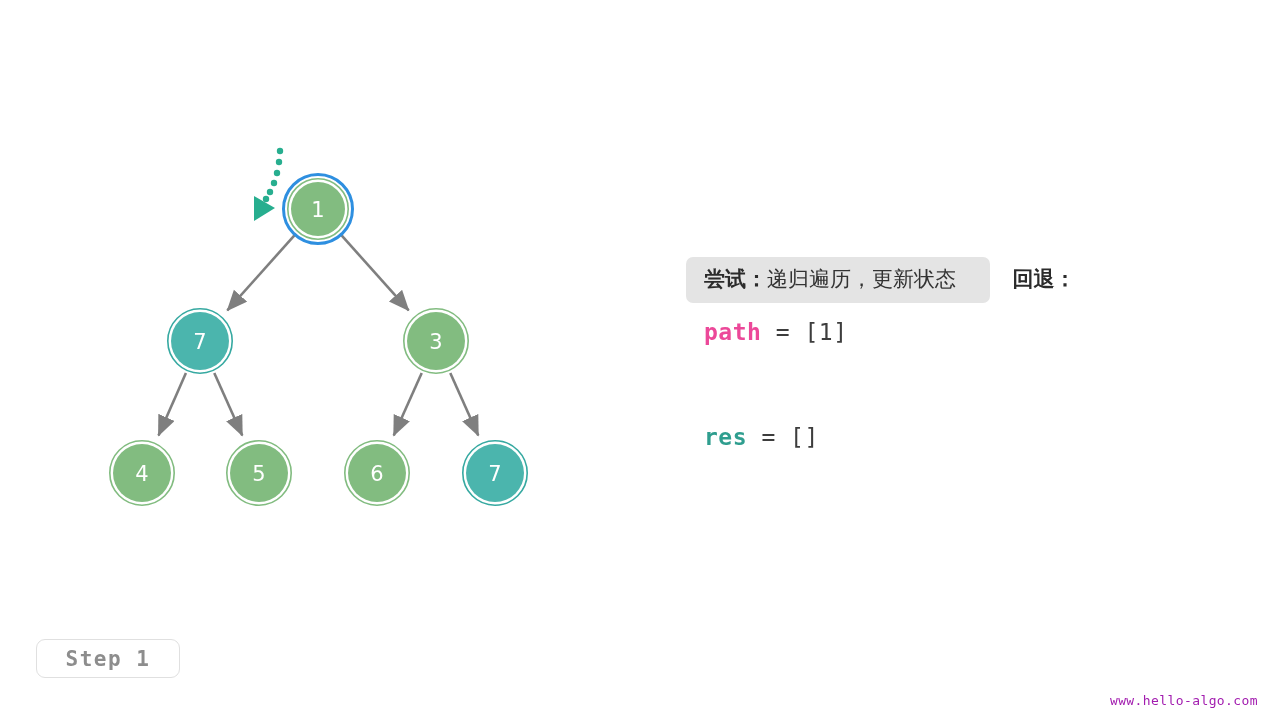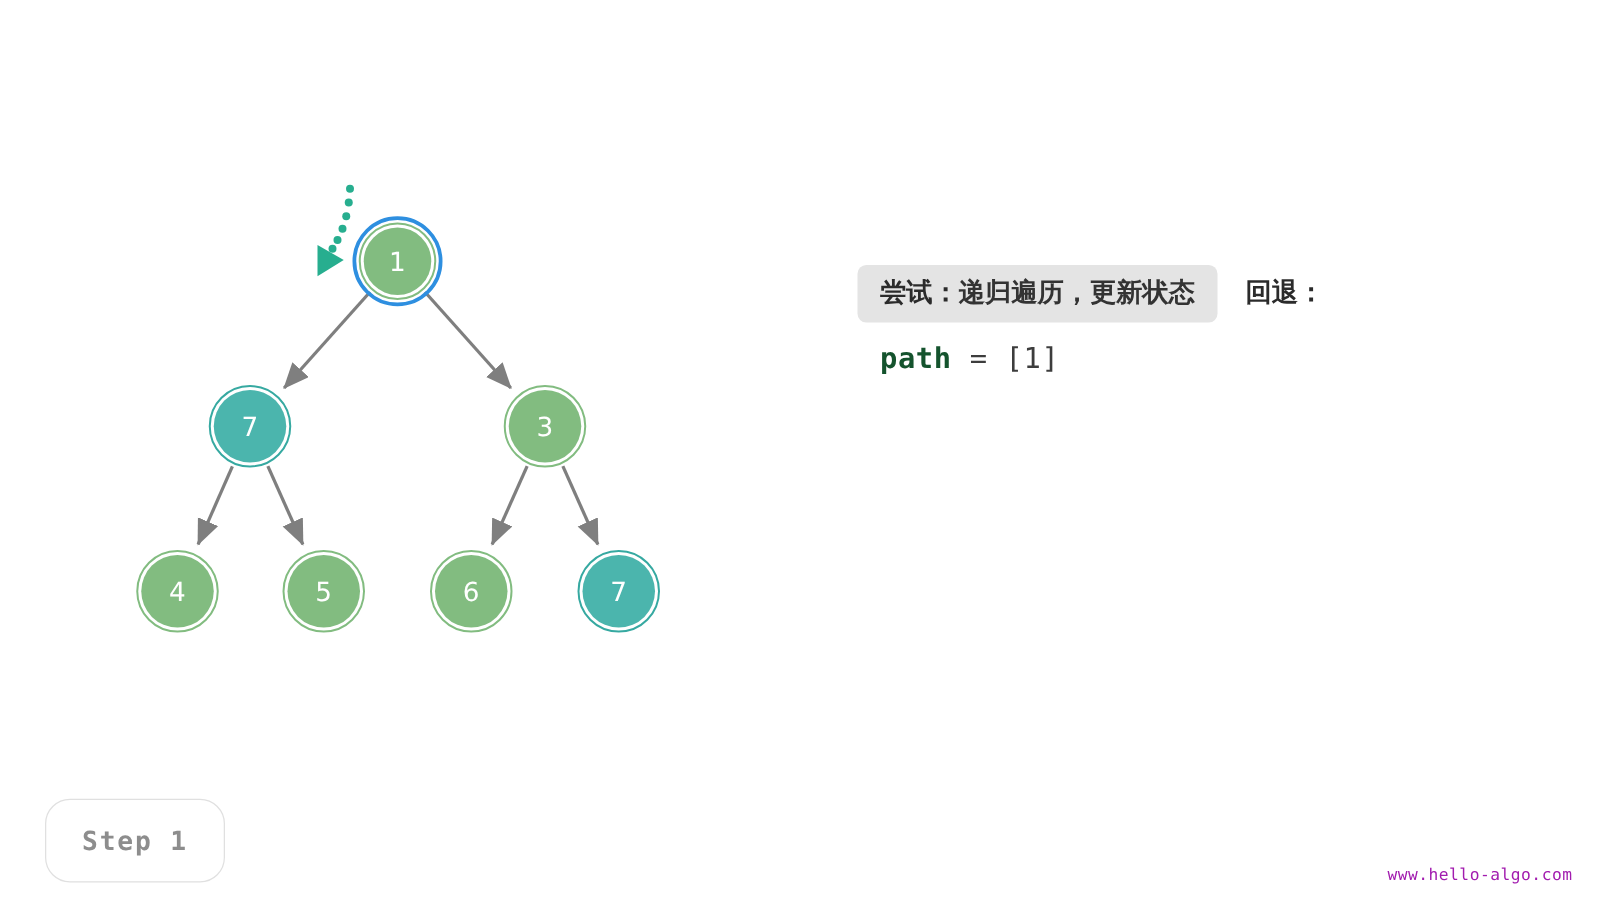--- a/index.html
+++ b/index.html
@@ -47,34 +47,35 @@
     color: #333333;
     line-height: 1;
     white-space: nowrap;
     display: flex;
     align-items: baseline;
   }
   .cn-line .kw {
     font-weight: bold;
     color: #2b2b2b;
   }
-  .cn-line .body { font-weight: bold; }
+  .cn-line .body { font-weight: normal; }
 
   #try-line {
     background: #e4e4e4;
     border-radius: 7px;
-    padding: 12px 18px 13px 18px;
+    padding: 12px 34px 13px 18px;
     display: inline-flex;
     align-items: baseline;
     text-align: center;
   }
   #undo-line {
     padding: 12px 18px 13px 18px;
     display: inline-flex;
     align-items: flex-start;
+    margin-top: 45px;
   }
 
   .code-line {
     font-family: "DejaVu Sans Mono", "Liberation Mono", monospace;
     font-size: 23px;
     line-height: 1;
     white-space: pre;
     padding-left: 18px;
     display: flex;
     align-items: baseline;
@@ -89,23 +90,23 @@
   }
   #path-line { margin-top: 18px; }
   #res-line  { margin-top: 82px; }
 
   
   #step-badge {
     position: absolute;
     left: 36px;
     top: 639px;
     width: 144px;
-    height: 67px;
+    height: 39px;
     border: 1.4px solid #e0e0e0;
-    border-radius: 20px;
+    border-radius: 9px;
     background: #ffffff;
     display: flex;
     align-items: center;
     justify-content: center;
   }
   #step-badge .step-text {
     font-family: "DejaVu Sans Mono", "Liberation Mono", monospace;
     font-size: 21px;
     font-weight: bold;
     color: #8d8d8d;
@@ -196,24 +197,28 @@
     <div class="cn-line" id="try-line">
       <span class="kw">尝试：</span>
       <span class="body">递归遍历，更新状态</span>
     </div>
 
     <div class="cn-line" id="undo-line">
       <span class="kw">回退：</span>
     </div>
 
     <div class="code-line" id="path-line">
-      <span class="var" id="path-var" style="color: #14532d;">path</span>
+      <span class="var" id="path-var" style="color: #ec4899;">path</span>
       <span class="rest"> = [1]</span>
     </div>
 
+    <div class="code-line" id="res-line">
+      <span class="var" id="res-var" style="color: rgb(47, 158, 143);">res</span>
+      <span class="rest"> = []</span>
+    </div>
 
   </div>
 
   <div id="step-badge">
     <span class="step-text">Step 1</span>
   </div>
 
   <div id="watermark">www.hello-algo.com</div>
 
 </div>

